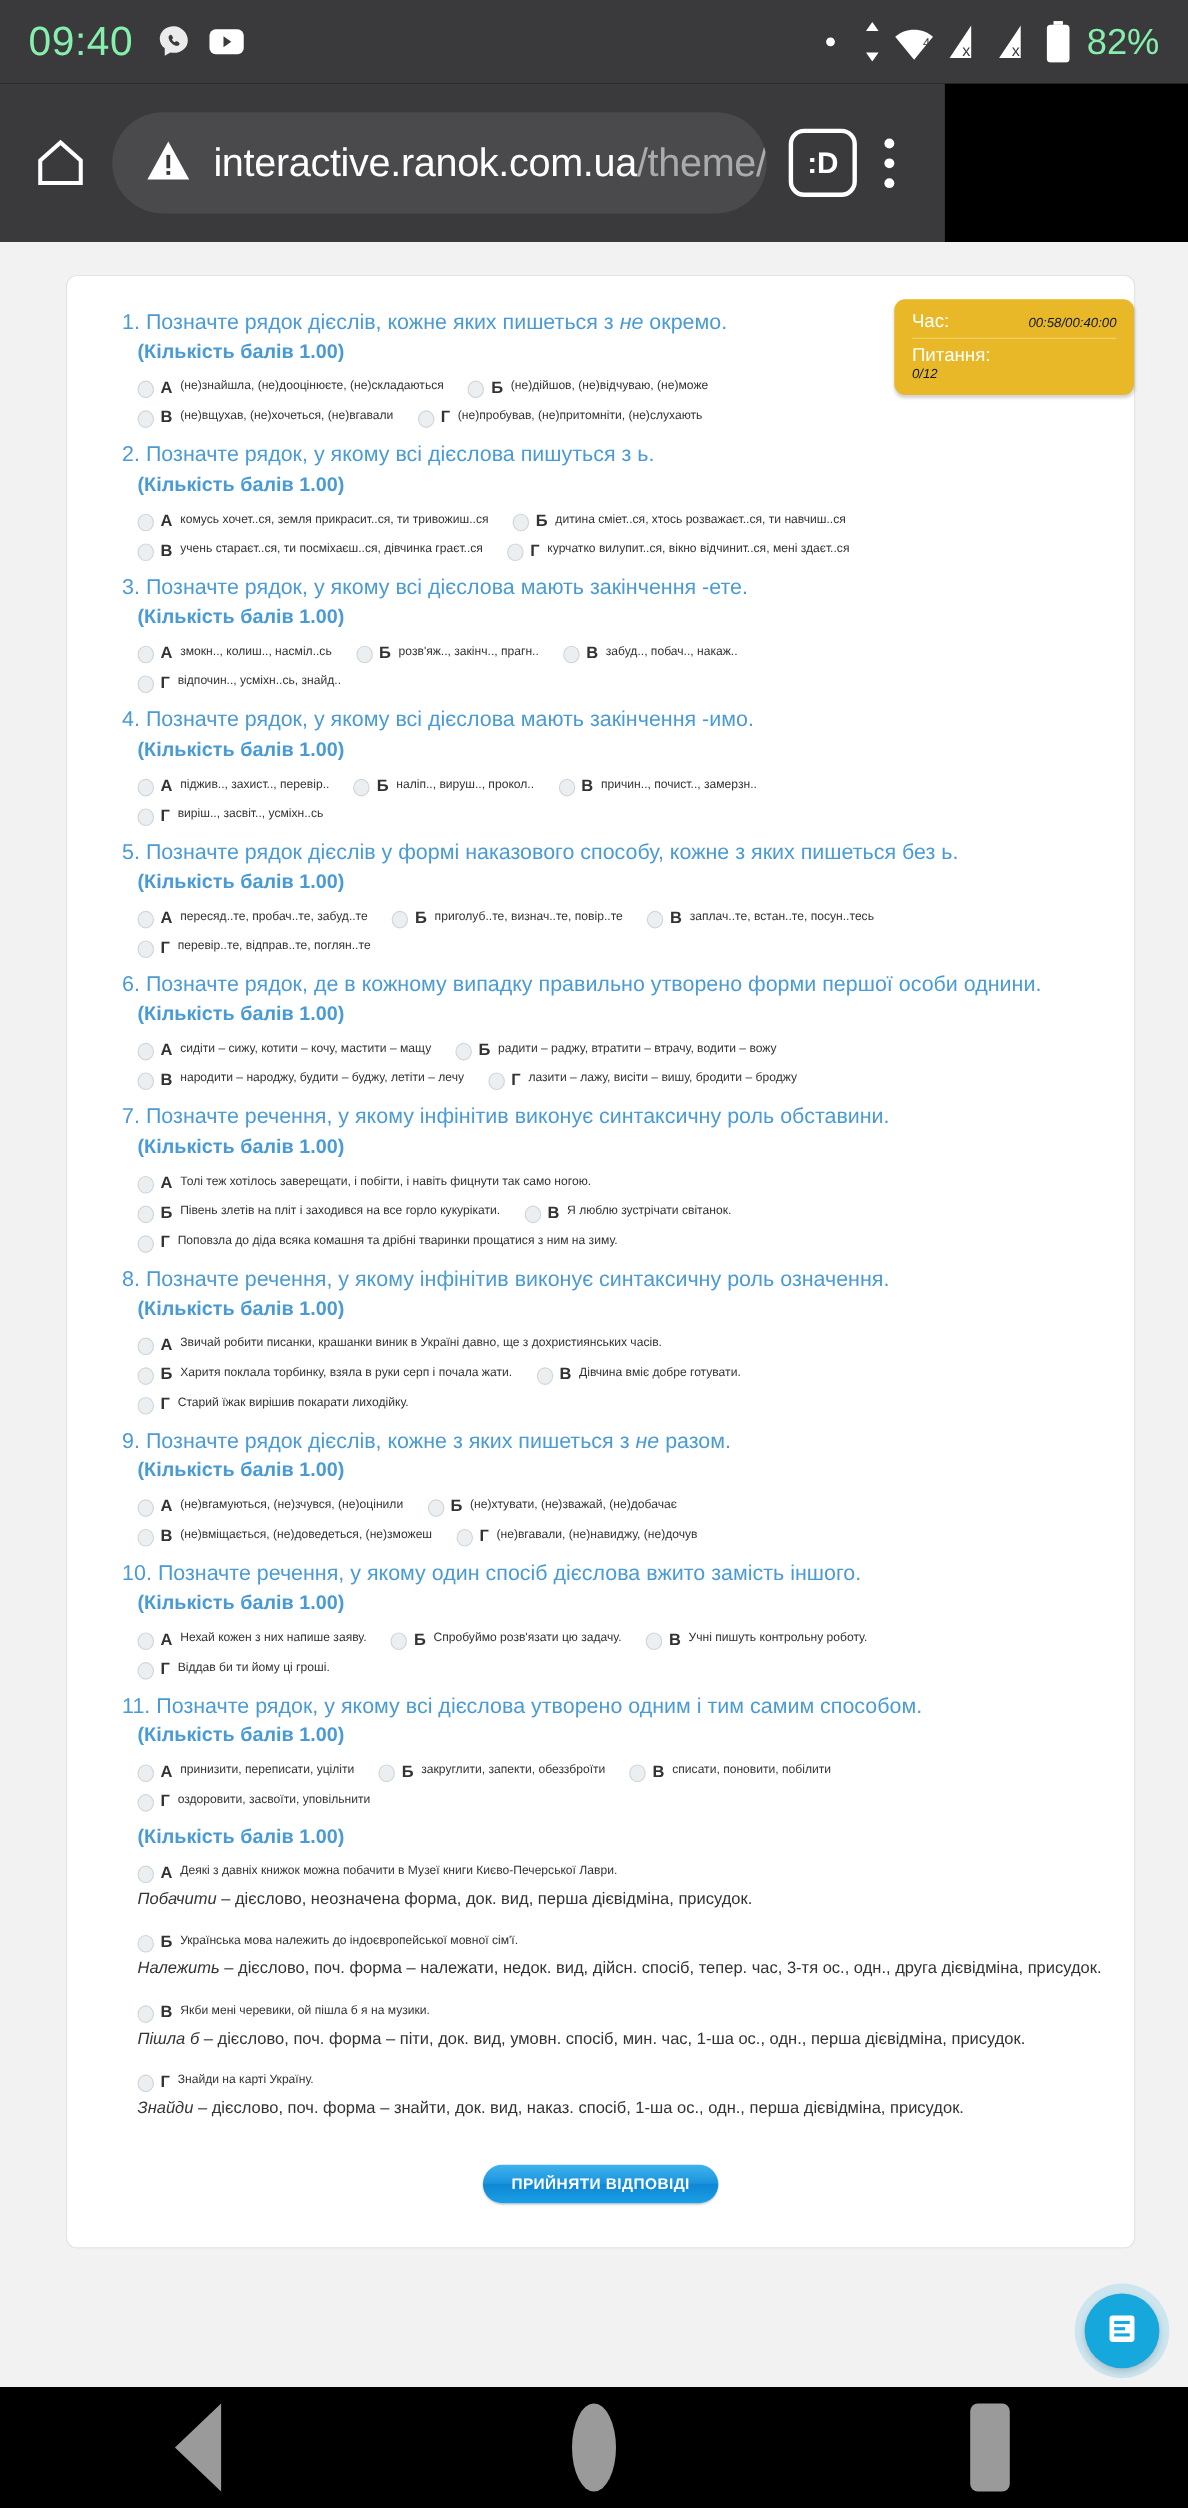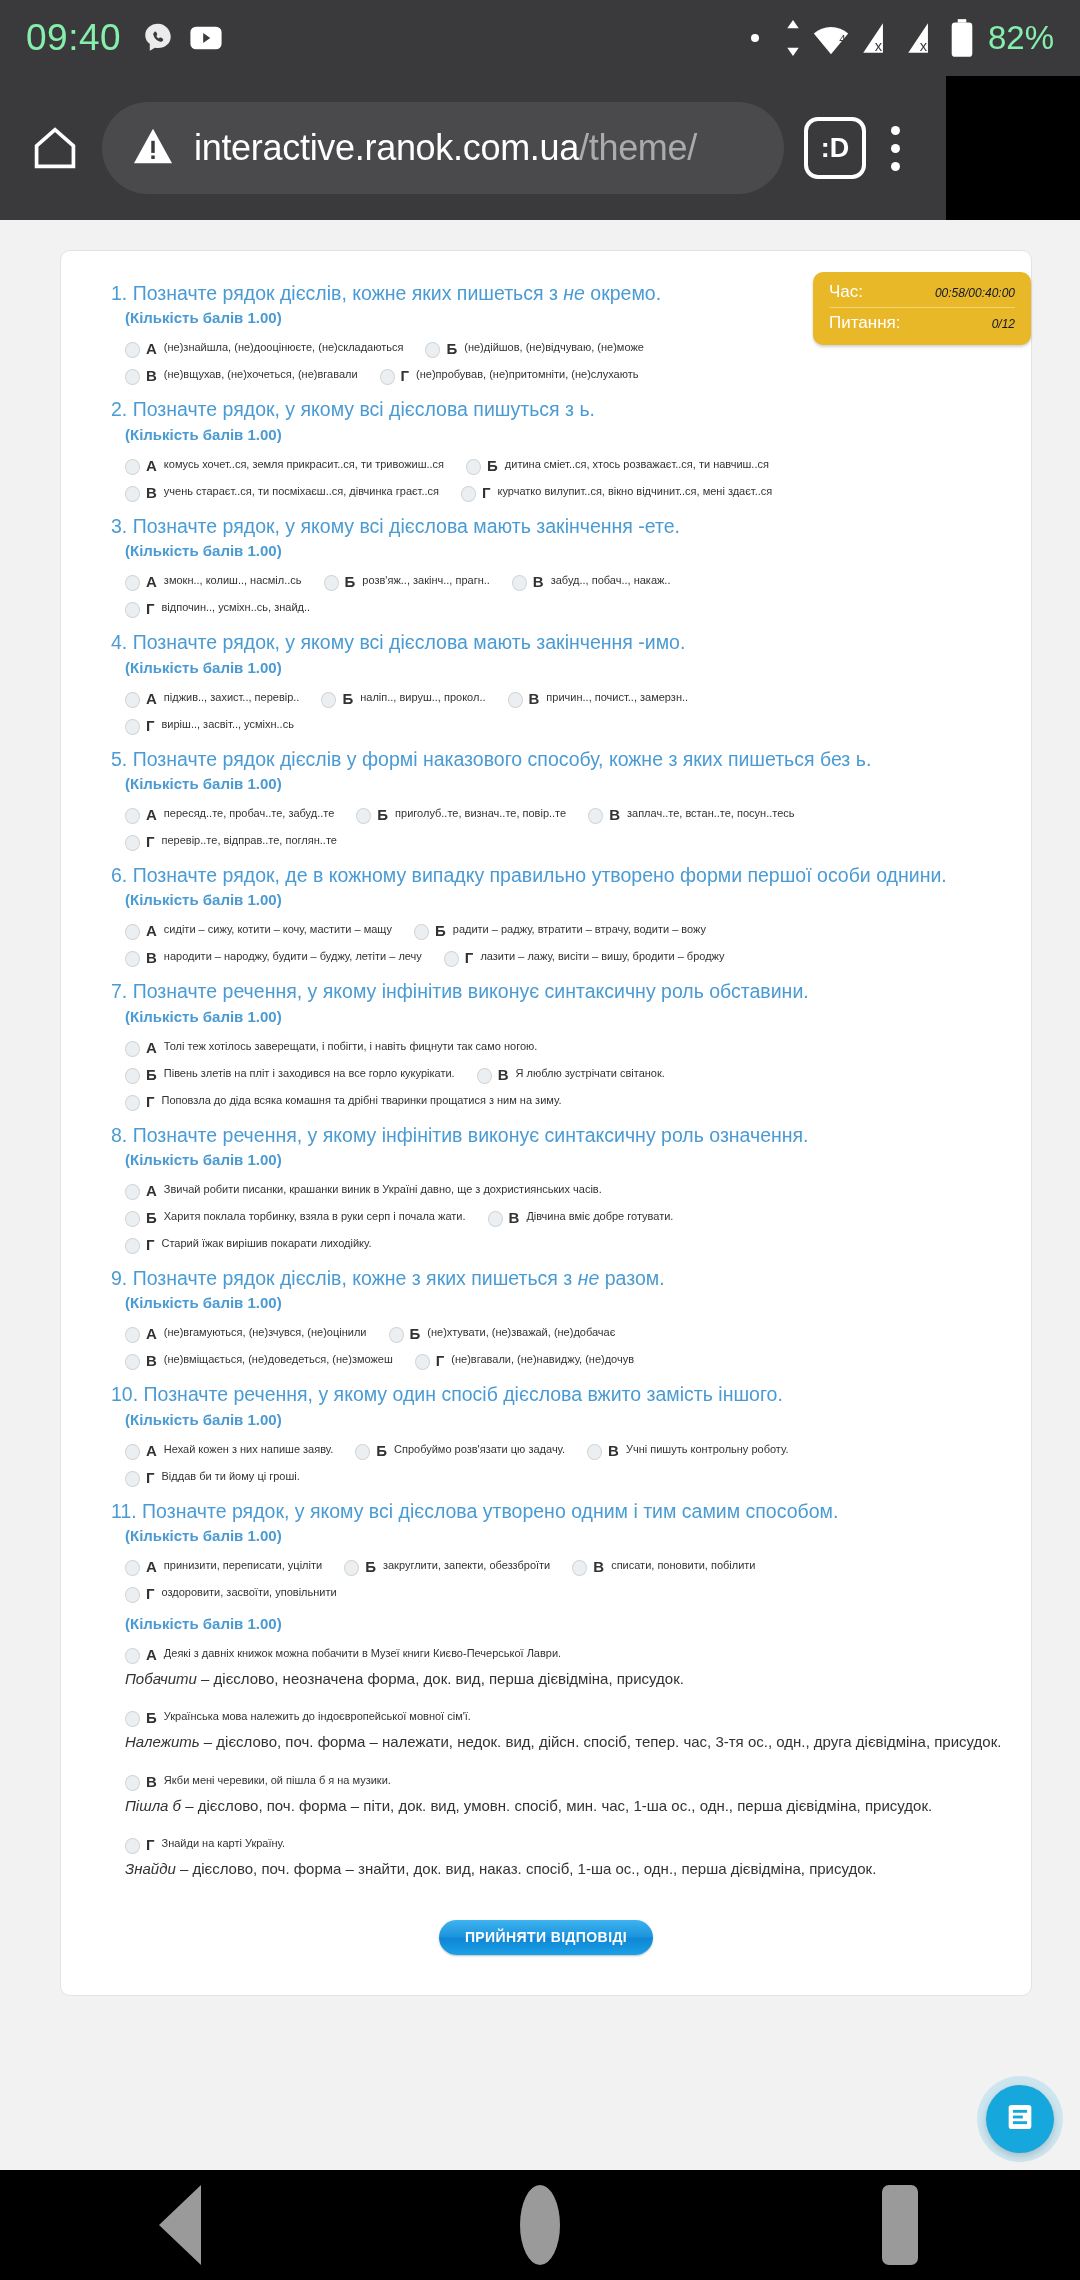--- a/index.html
+++ b/index.html
@@ -21,21 +21,21 @@
   .sb-clock { font-size: 37px; letter-spacing: .5px; font-weight: 400; }
   .sb-left-icons { display: flex; align-items: center; gap: 14px; margin-left: 20px; }
   .sb-spacer { flex: 1; }
   .sb-right { display: flex; align-items: center; gap: 9px; }
   .sb-batt-text { font-size: 33px; margin-left: 5px; }
   .sb-dot { width: 8px; height: 8px; border-radius: 50%; background: #fff; margin-right: 16px; }
   .ic { display: inline-flex; align-items: center; justify-content: center; }
 
   
   .browserbar {
-    position: absolute; top: 76px; left: 0; width: 946px; height: 144px;
+    position: absolute; top: 76px; left: 0; width: 859px; height: 144px;
     background: #3a3a3c;
     display: flex; align-items: center; padding: 0 22px;
   }
   .home-btn { width: 66px; height: 66px; display: flex; align-items: center; justify-content: center; }
   .omnibox {
     flex: 1; height: 92px; margin: 0 14px;
     background: #4a4a4d; border-radius: 46px;
     display: flex; align-items: center; padding: 0 30px; overflow: hidden;
   }
   .warn-ic { margin-right: 20px; flex: 0 0 auto; }
@@ -66,32 +66,32 @@
   }
 
   
   .timer {
     position: absolute; top: 21px; right: 0px;
     background: #e8b828; border-radius: 10px;
     padding: 10px 16px 12px 16px; width: 218px;
     box-shadow: 0 2px 3px rgba(0,0,0,.18);
   }
   .timer-row { display: flex; justify-content: space-between; align-items: baseline; }
-  .timer-row + .timer-row { border-top: 1px solid #f2d56e; margin-top: 5px; padding-top: 5px; }
+  .timer-row + .timer-row { border-top: 1px solid #f2d56e; margin-top: 5px; padding-top: 5px; flex-direction: column; }
   .timer-lbl { color: #fff; font-size: 17px; }
   .timer-val { color: #0f172a; font-size: 12px; font-style: italic; }
 
   
   .q { padding: 0 0 0 26px; margin-top: 12px; }
   .q:first-of-type { margin-top: 4px; }
   .q-title {
     color: #4a9bd4; font-size: 19.5px; font-weight: 400; line-height: 1.25;
   }
   .q-title em { font-style: italic; }
-  .q-points { color: #4a9bd4; font-size: 15px; font-weight: 700; margin-top: 4px; padding-left: 14px; }
+  .q-points { color: #4a9bd4; font-size: 18px; font-weight: 700; margin-top: 4px; padding-left: 14px; }
   .opts { margin-top: 14px; padding-left: 14px; }
   .optline { display: flex; flex-wrap: wrap; align-items: flex-start; margin-bottom: 9px; }
   .opt { display: flex; align-items: flex-start; margin-right: 22px; }
   .radio {
     width: 15px; height: 16px; border-radius: 50%;
     background: #eceff1; border: 1px solid #cfd5d8;
     flex: 0 0 auto; margin-top: 2px;
   }
   .opt-letter { font-size: 15px; font-weight: 700; color: #333; margin: 0 7px 0 6px; flex: 0 0 auto; }
   .opt-text { font-size: 11px; color: #333; line-height: 1.35; }

